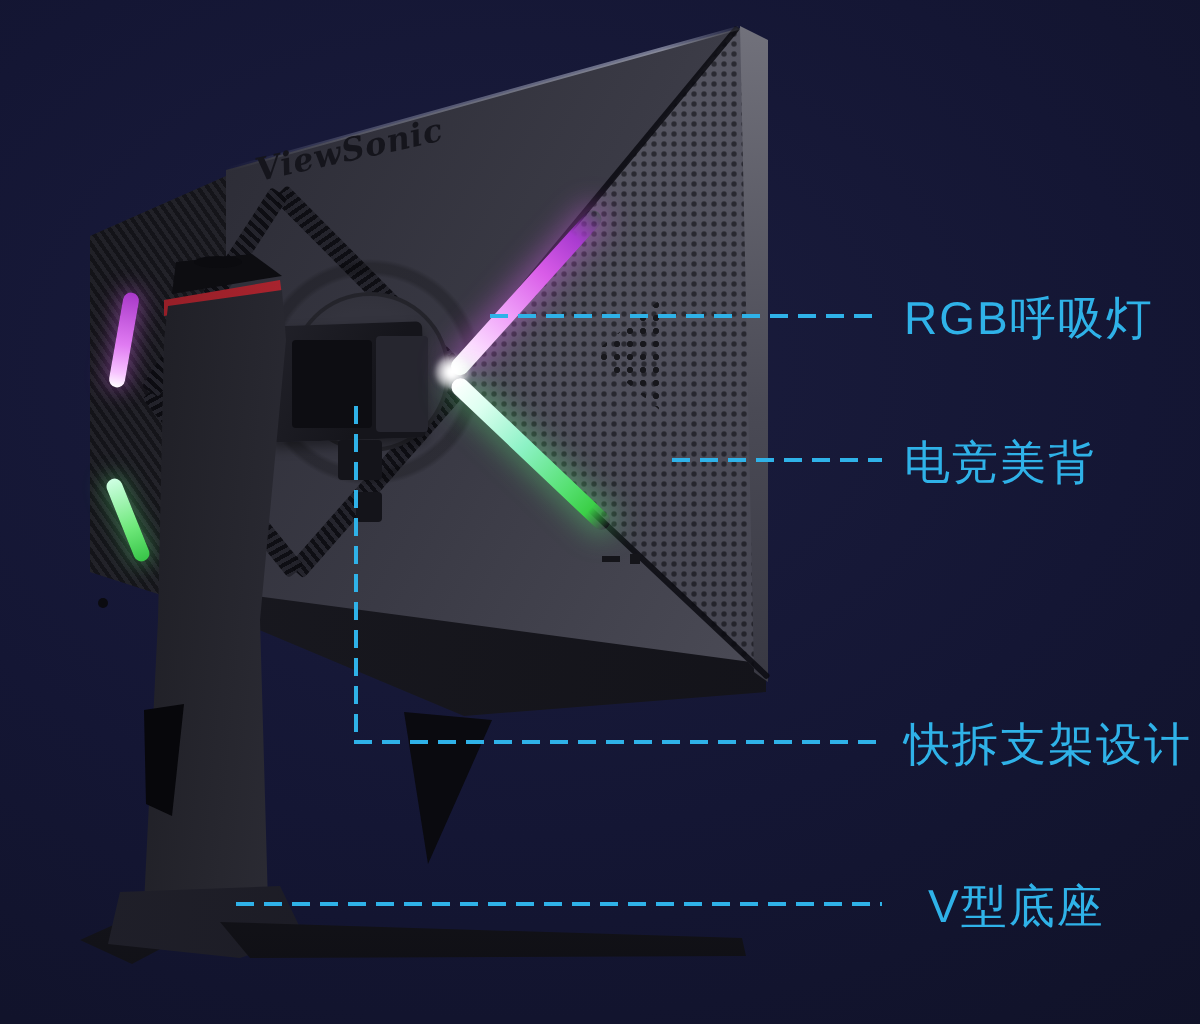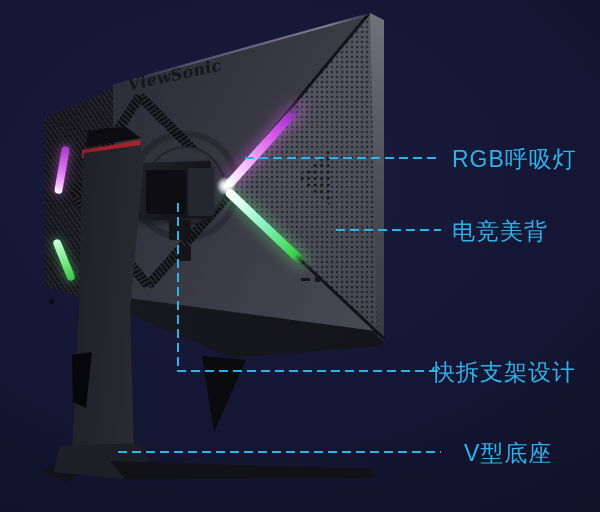--- a/index.html
+++ b/index.html
@@ -112,21 +112,21 @@
   .dash-h{position:absolute;height:2px;
     background:repeating-linear-gradient(90deg,var(--callout,#2fb2e8) 0 9px,transparent 9px 14px);}
   .dash-v{position:absolute;width:2px;
     background:repeating-linear-gradient(180deg,var(--callout,#2fb2e8) 0 9px,transparent 9px 14px);}
   .c1-line{left:245px;top:157px;width:196px;}
   .c1-label{left:452px;top:144px;}
   .c2-line{left:336px;top:229px;width:105px;}
   .c2-label{left:452px;top:216px;text-align:center;}
   .c3-vline{left:177px;top:203px;height:168px;}
   .c3-line{left:177px;top:370px;width:264px;}
-  .c3-label{left:432px;top:357px;}
+  .c3-label{left:452px;top:357px;}
   .c4-line{left:118px;top:451px;width:323px;}
   .c4-label{left:464px;top:438px;}
 </style>
 </head>
 <body>
 
 <div class="stage">
 
   <div class="shape left-side-panel"></div>
   <div class="shape main-panel"></div>

